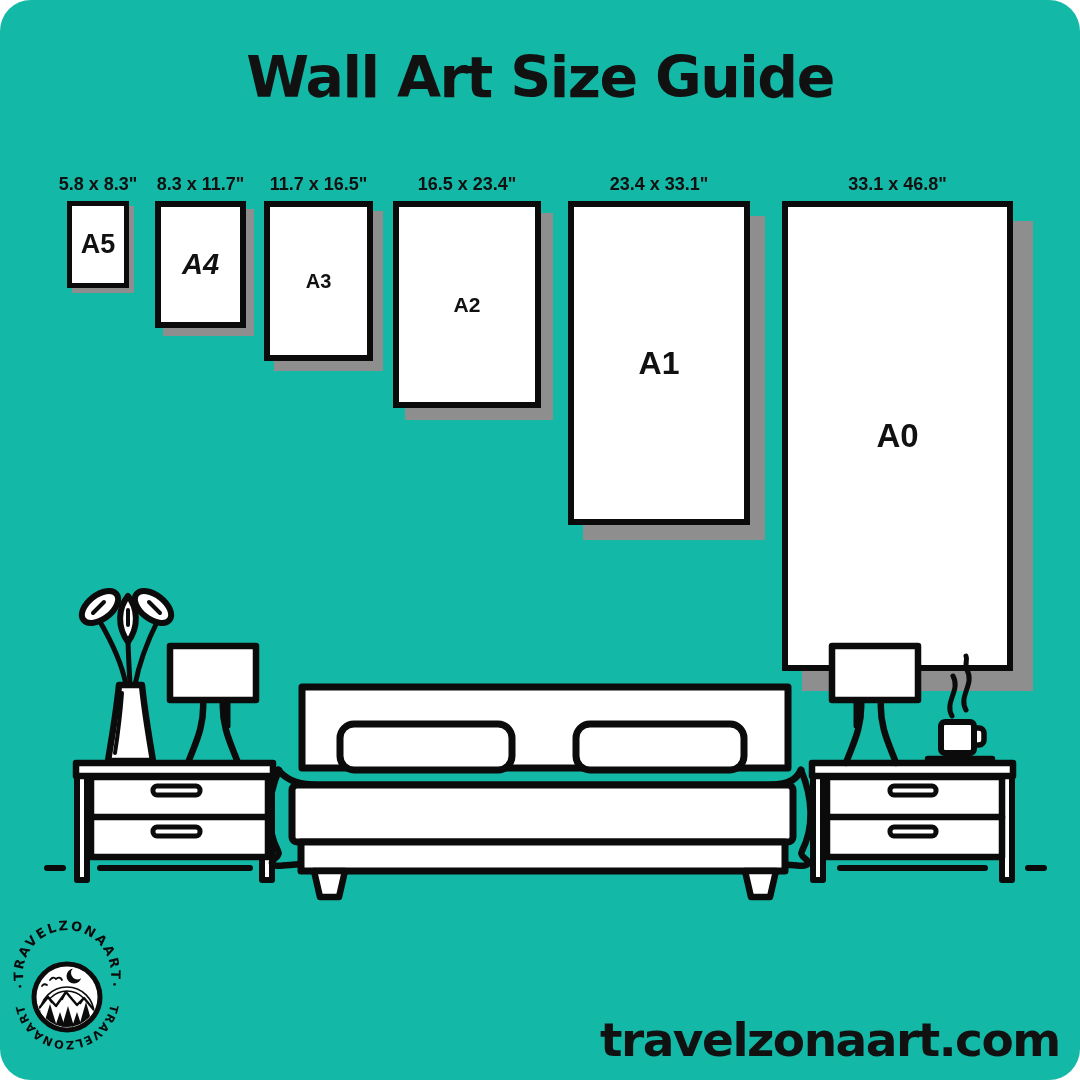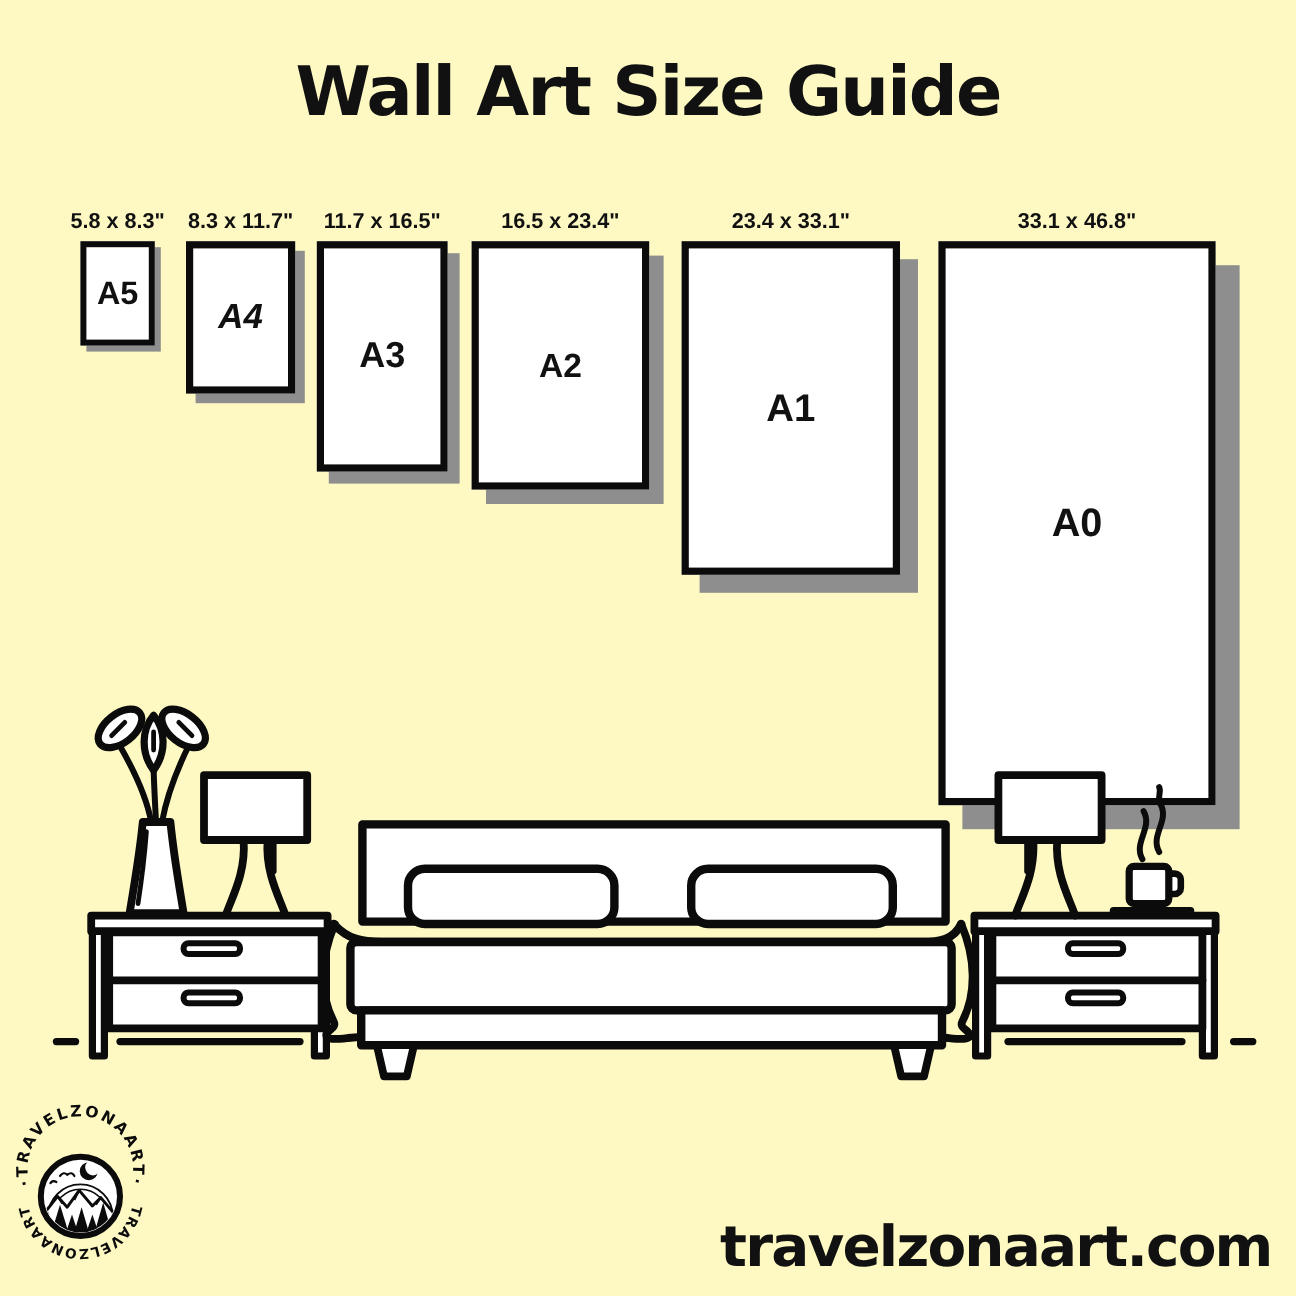--- a/index.html
+++ b/index.html
@@ -1,18 +1,18 @@
 <!DOCTYPE html>
 <html><head>
 <meta charset="utf-8">
 <style>
   html,body{margin:0;padding:0;background:#fff;}
   #canvas{
-    position:relative;width:1080px;height:1080px;background:#fef9c3;overflow:hidden;
-    font-family:"Liberation Sans",sans-serif;color:#0b0b0b;
+    position:relative;width:1080px;height:1080px;background:#14b8a6;overflow:hidden;
+    font-family:"Liberation Sans",sans-serif;color:#0b0b0b;border-radius:31px;
   }
   
   .title{
     position:absolute;left:0;top:44px;width:1080px;text-align:center;
     font-family:"DejaVu Sans",sans-serif;font-weight:bold;font-size:57px;
     letter-spacing:-1.5px;color:#111;
   }
   
   .frame-group{position:absolute;top:174px;}
   .size-label{
@@ -20,23 +20,23 @@
     width:max-content;white-space:nowrap;text-align:center;
     font-weight:bold;font-size:18px;color:#111;height:20px;line-height:20px;
   }
   .frame{
     margin-top:7px;background:#fff;border:6px solid #0b0b0b;box-sizing:border-box;
     display:flex;align-items:center;justify-content:center;
     font-weight:bold;color:#111;
   }
   .fg-a5{left:67px;width:62px;}  .fg-a5 .frame{height:87px;box-shadow:5px 5px 0 #8e8e8e;border-width:5px;font-size:27px;text-align:right;}
   .fg-a4{left:155px;width:91px;} .fg-a4 .frame{height:127px;box-shadow:8px 8px 0 #8e8e8e;font-size:29px;font-style:italic;}
-  .fg-a3{left:264px;width:109px;}.fg-a3 .frame{height:192px;box-shadow:10px 10px 0 #8e8e8e;font-size:30px;}
-  .fg-a2{left:393px;width:148px;}.fg-a2 .frame{height:207px;box-shadow:12px 12px 0 #8e8e8e;font-size:28px;}
-  .fg-a1{left:568px;width:182px;}.fg-a1 .frame{height:278px;box-shadow:15px 15px 0 #8e8e8e;font-size:32px;}
+  .fg-a3{left:264px;width:109px;}.fg-a3 .frame{height:160px;box-shadow:10px 10px 0 #8e8e8e;font-size:20px;}
+  .fg-a2{left:393px;width:148px;}.fg-a2 .frame{height:207px;box-shadow:12px 12px 0 #8e8e8e;font-size:21px;}
+  .fg-a1{left:568px;width:182px;}.fg-a1 .frame{height:324px;box-shadow:15px 15px 0 #8e8e8e;font-size:32px;}
   .fg-a0{left:782px;width:231px;}.fg-a0 .frame{height:470px;box-shadow:20px 20px 0 #8e8e8e;font-size:33px;}
   
   .scene{position:absolute;left:0;top:580px;}
   .scene path,.scene rect,.scene line,.scene ellipse{vector-effect:none;}
   
   .website{
     position:absolute;left:600px;top:1012px;width:456px;text-align:left;
     font-family:"DejaVu Sans",sans-serif;font-weight:bold;font-size:47px;
     letter-spacing:-1.5px;color:#111;white-space:nowrap;
   }

